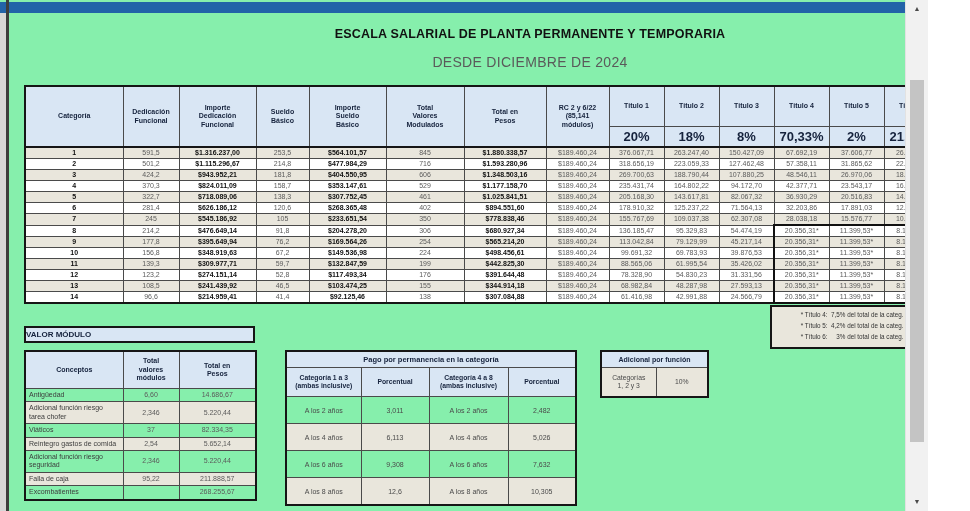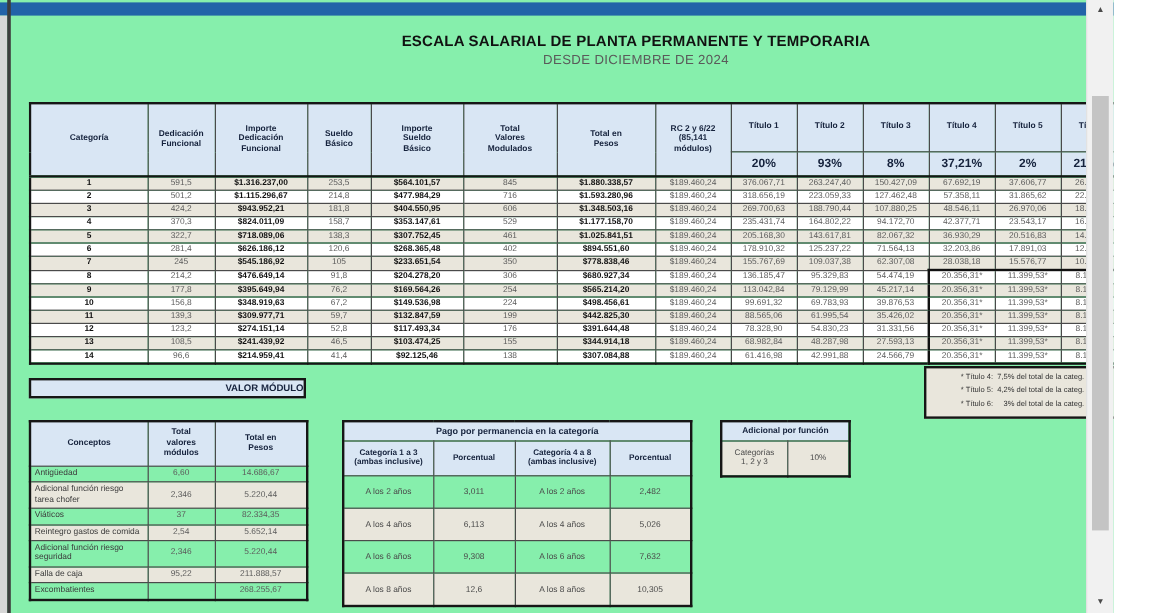--- a/index.html
+++ b/index.html
@@ -12,33 +12,33 @@
   .vscroll{position:absolute;right:0;top:0;width:22px;height:511px;background:#f1f1f1;border-left:1px solid #e2e2e2;}
   .vscroll .btn{position:absolute;left:0;width:22px;height:14px;text-align:center;font-size:7px;color:#4a4a4a;line-height:14px;cursor:default;}
   .vscroll .up{top:2px;}
   .vscroll .down{bottom:2px;}
   .vscroll .thumb{position:absolute;left:4px;width:14px;top:80px;height:362px;background:#c4c4c4;}
 
   
   .titleblock{position:absolute;left:120px;top:27px;width:820px;text-align:center;color:#111;}
   .titleblock .t1{font-size:12.5px;font-weight:bold;letter-spacing:.2px;}
   .titleblock .t2{font-size:12.5px;font-weight:bold;letter-spacing:.2px;margin-top:1px;}
-  .titleblock .t3{font-size:11px;color:#5a5a5a;margin-top:3px;letter-spacing:.3px;}
+  .titleblock .t3{font-size:14px;color:#5a5a5a;margin-top:13px;letter-spacing:.3px;}
 
   
   table{border-collapse:collapse;table-layout:fixed;}
   th,td{border:1px solid #4a4a4a;text-align:center;overflow:hidden;}
   th{background:#d9e6f4;color:#15223c;font-weight:bold;white-space:pre-line;}
 
   
   .main-wrap{position:absolute;left:24px;top:85px;width:923px;height:226px;overflow:hidden;}
   table.main{width:973px;border:2px solid #161616;}
   table.main thead{border-bottom:2px solid #161616;}
   table.main thead tr.r1 th{height:37px;font-size:7px;line-height:1.15;}
-  table.main thead tr.r2 th{height:17px;font-size:10px;}
+  table.main thead tr.r2 th{height:17px;font-size:13px;}
   table.main tbody td{height:10px;line-height:10px;font-size:7px;padding:0 1px;color:#5b5b5b;}
   table.main tbody tr:nth-child(odd){background:#e9e6dc;}
   table.main tbody tr:nth-child(even){background:#ffffff;}
   table.main tbody td:nth-child(1),
   table.main tbody td:nth-child(3),
   table.main tbody td:nth-child(5),
   table.main tbody td:nth-child(7){font-weight:bold;color:#101010;}
   table.main tbody td:nth-child(15){text-align:left;padding-left:2px;}
   th.clip{text-align:left;padding-left:2px;vertical-align:bottom;font-size:6.5px;}
   
@@ -46,22 +46,22 @@
   table.main tbody tr:nth-child(n+8) td:nth-child(14){border-right:2px solid #111;}
   table.main tbody tr:nth-child(8) td:nth-child(n+12):nth-child(-n+14){border-top:2px solid #111;}
   table.main tbody tr:nth-child(14) td:nth-child(n+12):nth-child(-n+14){border-bottom:2px solid #111;}
 
   
   .footnotes{position:absolute;left:770px;top:305px;width:165px;height:36px;background:#e9e6dc;
     border:2px solid #161616;padding:2px 2px;text-align:center;}
   .footnotes .fn{font-size:6.3px;color:#333;line-height:1.75;white-space:pre;}
 
   
-  .vm-label{position:absolute;left:24px;top:315px;width:227px;height:13px;background:#d9e6f4;border:2px solid #161616;
-    font-size:8px;font-weight:bold;color:#15223c;text-align:right;line-height:13px;}
+  .vm-label{position:absolute;left:24px;top:326px;width:227px;height:13px;background:#d9e6f4;border:2px solid #161616;
+    font-size:8px;font-weight:bold;color:#15223c;text-align:left;line-height:13px;}
   .vm-value{position:absolute;left:258px;top:315px;width:130px;height:13px;background:#d9e6f4;border:2px solid #161616;
     font-size:8px;font-weight:bold;color:#15223c;text-align:center;line-height:13px;}
 
   
   table.conceptos{position:absolute;left:24px;top:350px;width:231px;border:2px solid #161616;}
   table.conceptos th{font-size:7px;height:34px;line-height:1.2;}
   table.conceptos td{font-size:7px;color:#5b5b5b;padding:2px 2px;line-height:1.2;}
   table.conceptos td.name{text-align:left;padding-left:3px;color:#3c3c3c;}
   table.conceptos tbody tr:nth-child(even){background:#e9e6dc;}
 
@@ -136,23 +136,23 @@
           <th>Título 2</th>
           <th>Título 3</th>
           <th>Título 4</th>
           <th>Título 5</th>
           <th>Título 6</th>
           <th rowspan="2" class="clip">Cant
 módu</th>
         </tr>
         <tr class="r2">
           <th>20%</th>
-          <th>93%</th>
+          <th>18%</th>
           <th>8%</th>
-          <th>37,21%</th>
+          <th>70,33%</th>
           <th>2%</th>
           <th>21,80%</th>
         </tr>
       </thead>
       <tbody>
 
       <tr>
           <td>1</td>
           <td>591,5</td>
           <td>$1.316.237,00</td>

